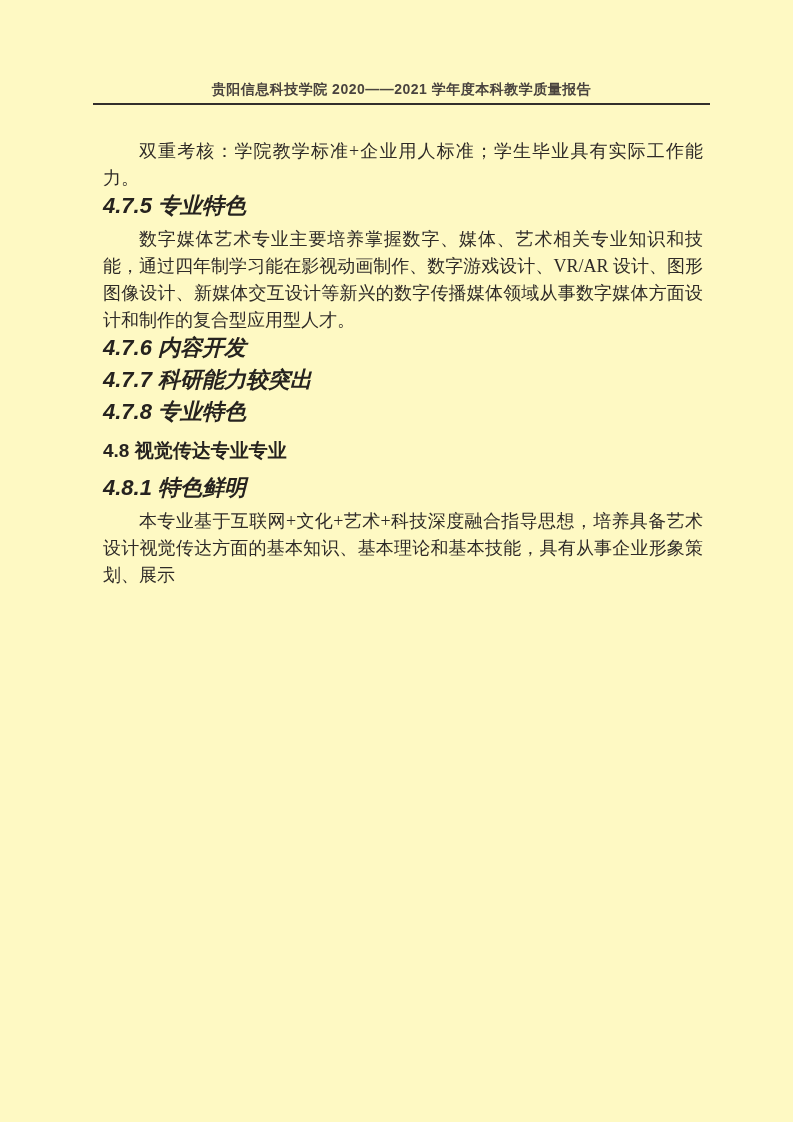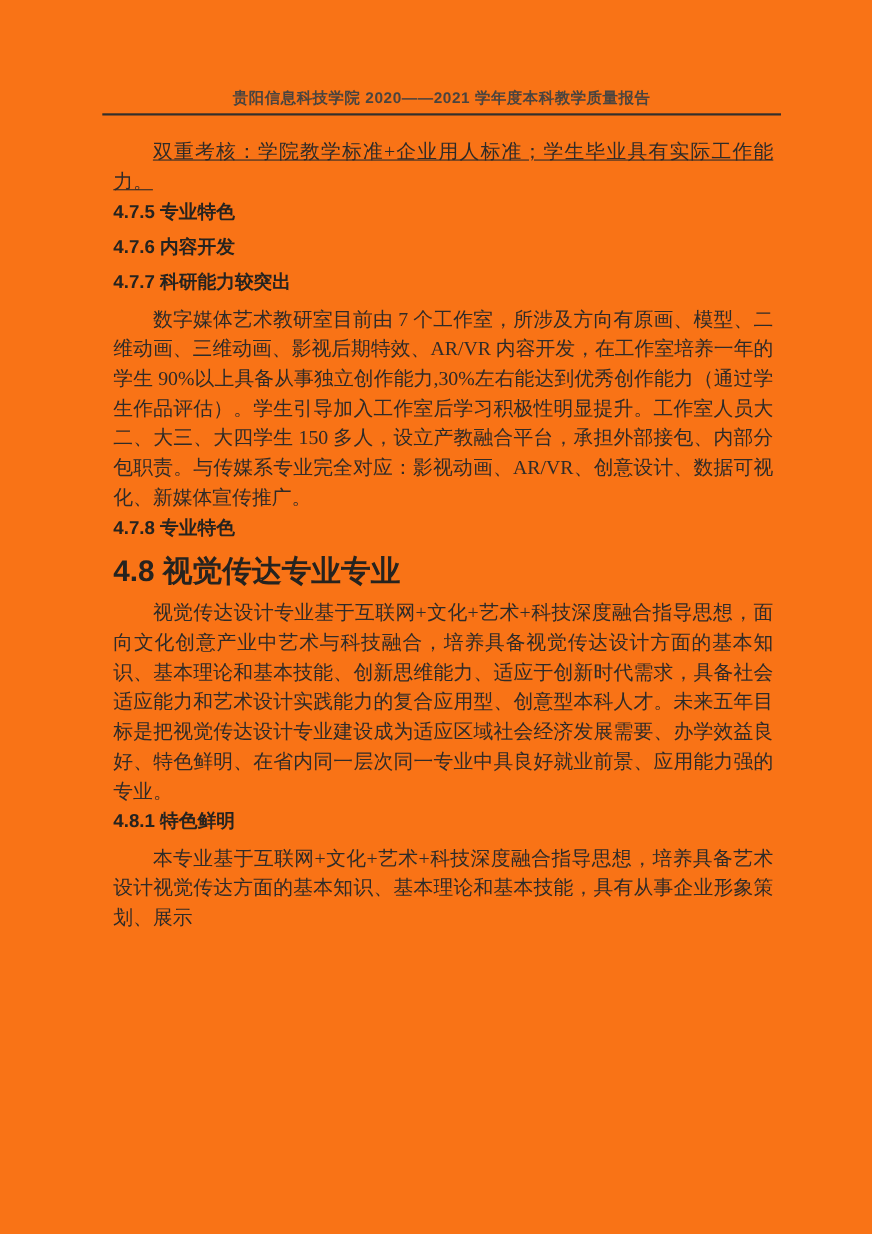--- a/index.html
+++ b/index.html
@@ -6,21 +6,21 @@
     margin: 0;
     padding: 0;
     background: #fbfbfa;
     font-family: "Liberation Serif", serif;
   }
   .page {
     position: relative;
     width: 793px;
     height: 1122px;
     margin: 0 auto;
-    background: #f97316;
+    background: #fef9c3;
     color: #2f2b28;
     overflow: hidden;
     box-sizing: border-box;
   }
   .running-header {
     width: 617px;
     margin: 0 auto;
     padding-top: 80px;
     margin-left: 93px;
   }
@@ -44,56 +44,55 @@
   }
   .content p.paragraph {
     margin: 0;
     font-size: 18px;
     line-height: 27px;
     text-align: justify;
     text-indent: 2em;
     color: #2f2b28;
   }
   .content p.paragraph:first-child {
-    margin-top: 20px;
-    text-decoration: underline;
+    margin-top: 33px;
   }
   .content h3.heading3 {
     margin: 2px 0 8px 0;
     font-family: "Liberation Sans", sans-serif;
-    font-size: 17px;
+    font-size: 22px;
     line-height: 24px;
     font-weight: bold;
     color: #26231f;
+    font-style: italic;
   }
   .content h2.heading2 {
     margin: 12px 0 10px 0;
     font-family: "Liberation Sans", sans-serif;
-    font-size: 27px;
+    font-size: 19px;
     line-height: 30px;
     font-weight: bold;
     color: #26231f;
   }
 </style>
 </head>
 <body>
 
 <div class="page">
   <div class="running-header">
     <div class="header-title">贵阳信息科技学院 2020——2021 学年度本科教学质量报告</div>
     <div class="header-rule"></div>
   </div>
 
   <main class="content" id="document-body">
 
   <p class="paragraph">双重考核：学院教学标准+企业用人标准；学生毕业具有实际工作能力。</p>
       <h3 class="heading3">4.7.5 专业特色</h3>
+      <p class="paragraph">数字媒体艺术专业主要培养掌握数字、媒体、艺术相关专业知识和技能，通过四年制学习能在影视动画制作、数字游戏设计、VR/AR 设计、图形图像设计、新媒体交互设计等新兴的数字传播媒体领域从事数字媒体方面设计和制作的复合型应用型人才。</p>
       <h3 class="heading3">4.7.6 内容开发</h3>
       <h3 class="heading3">4.7.7 科研能力较突出</h3>
-      <p class="paragraph">数字媒体艺术教研室目前由 7 个工作室，所涉及方向有原画、模型、二维动画、三维动画、影视后期特效、AR/VR 内容开发，在工作室培养一年的学生 90%以上具备从事独立创作能力,30%左右能达到优秀创作能力（通过学生作品评估）。学生引导加入工作室后学习积极性明显提升。工作室人员大二、大三、大四学生 150 多人，设立产教融合平台，承担外部接包、内部分包职责。与传媒系专业完全对应：影视动画、AR/VR、创意设计、数据可视化、新媒体宣传推广。</p>
       <h3 class="heading3">4.7.8 专业特色</h3>
       <h2 class="heading2">4.8 视觉传达专业专业</h2>
-      <p class="paragraph">视觉传达设计专业基于互联网+文化+艺术+科技深度融合指导思想，面向文化创意产业中艺术与科技融合，培养具备视觉传达设计方面的基本知识、基本理论和基本技能、创新思维能力、适应于创新时代需求，具备社会适应能力和艺术设计实践能力的复合应用型、创意型本科人才。未来五年目标是把视觉传达设计专业建设成为适应区域社会经济发展需要、办学效益良好、特色鲜明、在省内同一层次同一专业中具良好就业前景、应用能力强的专业。</p>
       <h3 class="heading3">4.8.1 特色鲜明</h3>
       <p class="paragraph">本专业基于互联网+文化+艺术+科技深度融合指导思想，培养具备艺术设计视觉传达方面的基本知识、基本理论和基本技能，具有从事企业形象策划、展示</p>
     </main>
 
 </div>
 
 </body></html>

